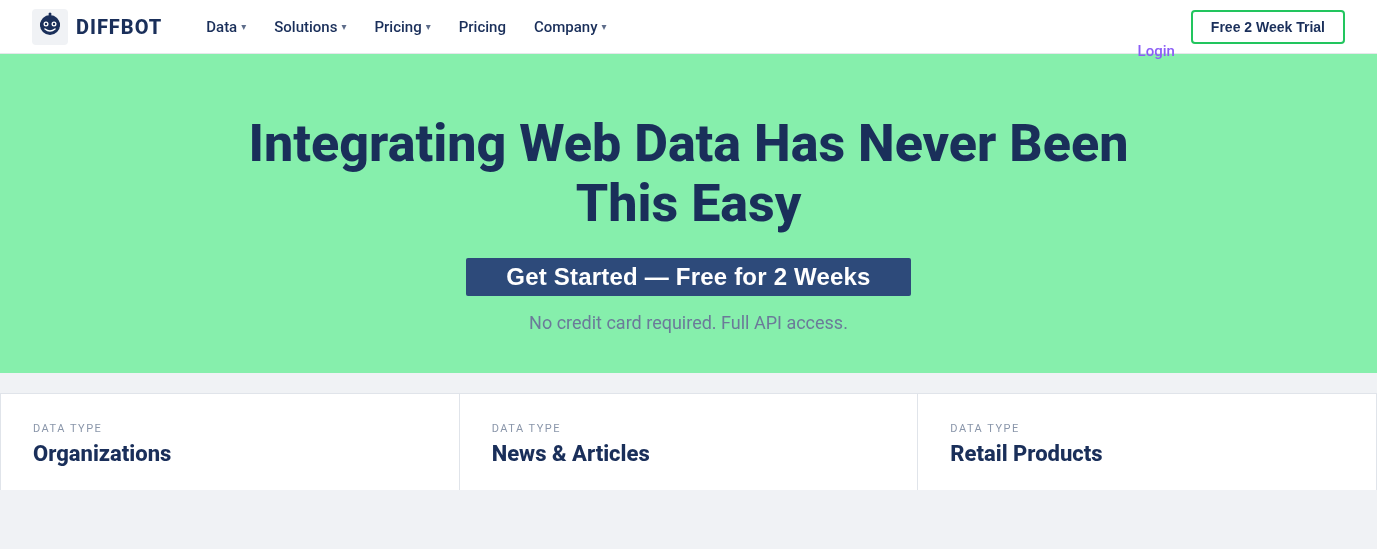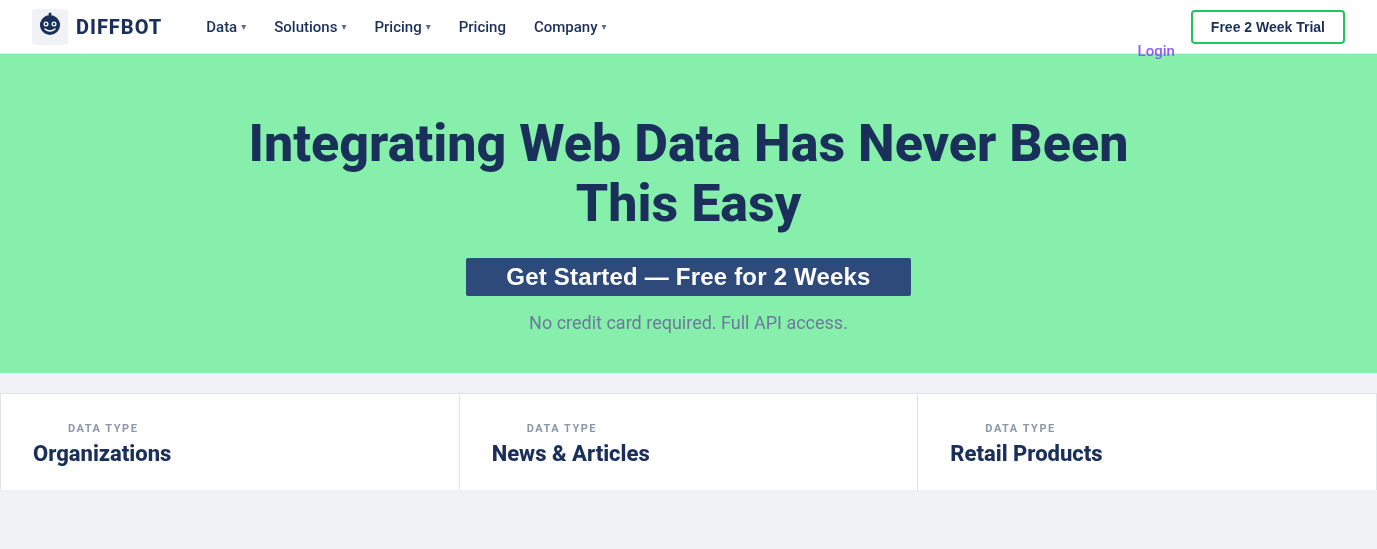--- a/index.html
+++ b/index.html
@@ -144,26 +144,25 @@
       border-right: 1px solid #e0e4ea;
       padding: 28px 32px 24px;
       cursor: pointer;
     }
     .data-card:first-child {
       border-left: 1px solid #e0e4ea;
       margin-left: 0;
     }
     .data-type-label {
       font-size: 11px;
-      font-weight: 700;
+      font-weight: 400;
       color: #8a96aa;
       letter-spacing: 1.5px;
       text-transform: uppercase;
       margin-bottom: 6px;
-      margin-left: 35px;
     }
     .data-type-name {
       font-size: 22px;
       font-weight: 800;
       color: #1a2f5a;
     }
   </style>
 </head>
 <body>
 

